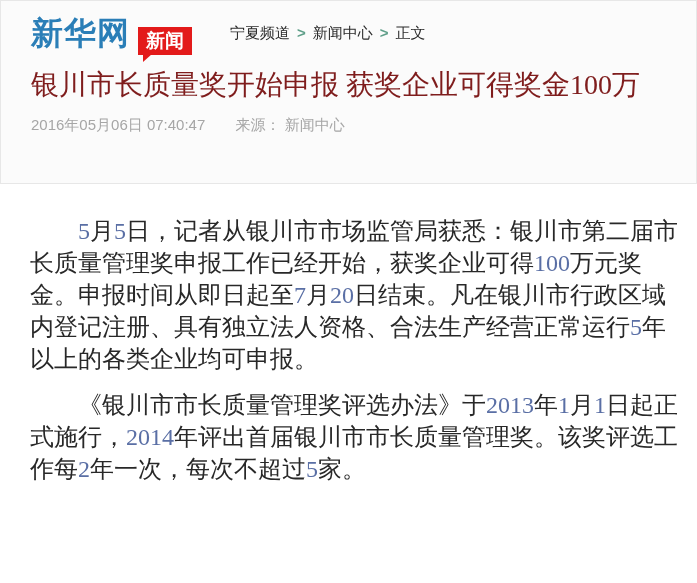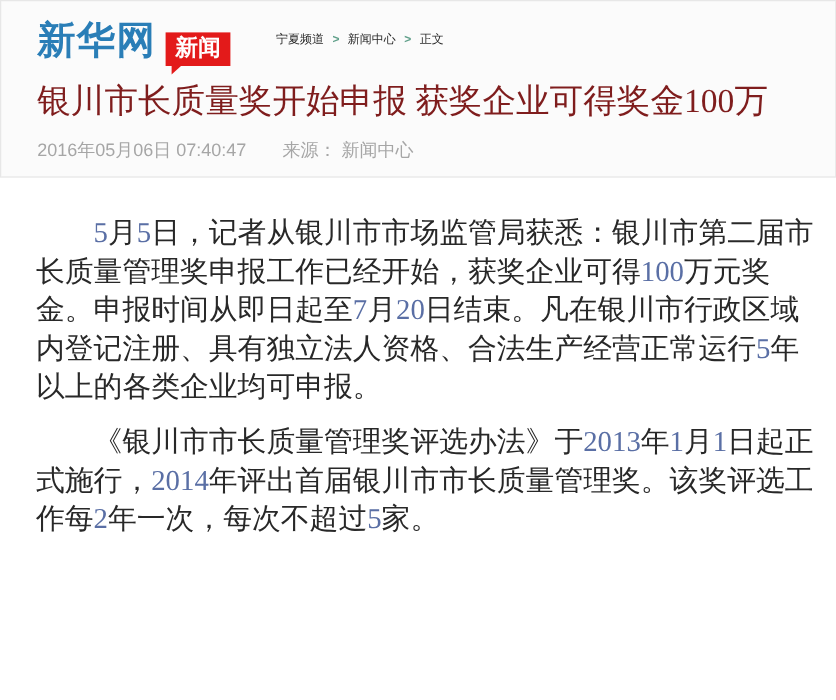--- a/index.html
+++ b/index.html
@@ -3,40 +3,40 @@
 <meta charset="utf-8">
 <style>
   * { box-sizing: border-box; }
   html,body { margin:0; padding:0; background:#fff; }
   .page {
     width:697px; height:583px; overflow:hidden; background:#fff;
     font-family:"Liberation Sans","DejaVu Sans",sans-serif;
   }
   
   .header-box {
-    height:148px; background:#fbfbfb;
+    height:184px; background:#fbfbfb;
     border:1px solid #e7e7e7;
     padding:13px 14px 0 30px;
   }
   .top-row { display:flex; align-items:center; height:38px; }
   .logo {
     font-size:32px; font-weight:bold; color:#2a7eb7;
     letter-spacing:1px; line-height:1; cursor:pointer;
   }
   .badge {
     position:relative; margin-left:8px; background:#e31a1a; color:#fff;
     font-size:19px; font-weight:bold; line-height:1; padding:4px 8px 5px;
     cursor:pointer;
     margin-top:16px;
   }
   .badge::after {
     content:""; position:absolute; left:5px; bottom:-7px; width:0; height:0;
     border-top:8px solid #e31a1a; border-right:9px solid transparent;
   }
-  .breadcrumb { margin-left:38px; font-size:10px; color:#2b2b2b; }
+  .breadcrumb { margin-left:38px; font-size:15px; color:#2b2b2b; }
   .crumb { color:#2b2b2b; text-decoration:none; cursor:pointer; }
   .crumb-current { color:#2b2b2b; }
   .crumb-sep { color:#5f9f89; margin:0 7px; font-weight:bold; }
   .title {
     margin:15px 0 0; font-family:"Liberation Serif","DejaVu Serif",serif;
     font-weight:400; font-size:28px; color:#7f1d1d; line-height:1.3;
     white-space:nowrap;
   }
   .meta { margin-top:13px; font-size:15px; color:#a6a6a6; }
   .meta-date { margin-right:26px; }

